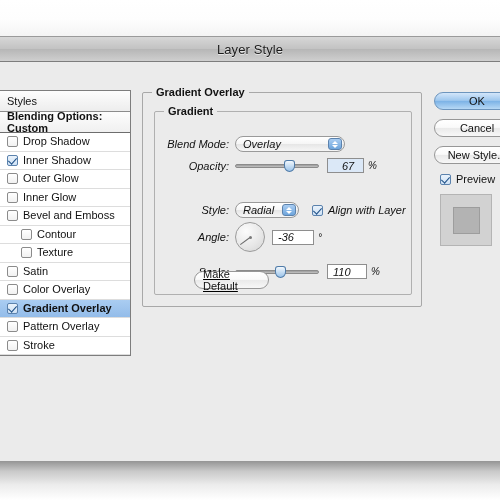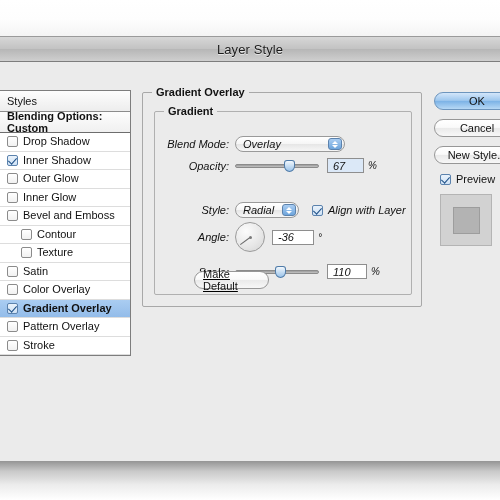--- a/index.html
+++ b/index.html
@@ -262,21 +262,21 @@
     height: 15px;
     border: 1px solid #8e8e8e;
     background: #ffffff;
     display: flex;
     align-items: center;
     padding-left: 5px;
     font-size: 11px;
     color: #111;
     box-sizing: border-box;
   }
-  .numfield.focused { background: #dbe8f7; }
+  .numfield.focused { background: #dbe8f7; justify-content: center; }
   .unit { font-size: 10px; color: #111; }
 
   
   .grad-swatch {
     position: relative;
     height: 14px;
     border: 1px solid #6e6e6e;
     box-sizing: border-box;
     background: linear-gradient(to right, #ffffff 0%, #e8e8e8 18%, #8a8a8a 48%, #000000 82%, #000000 100%);
   }

